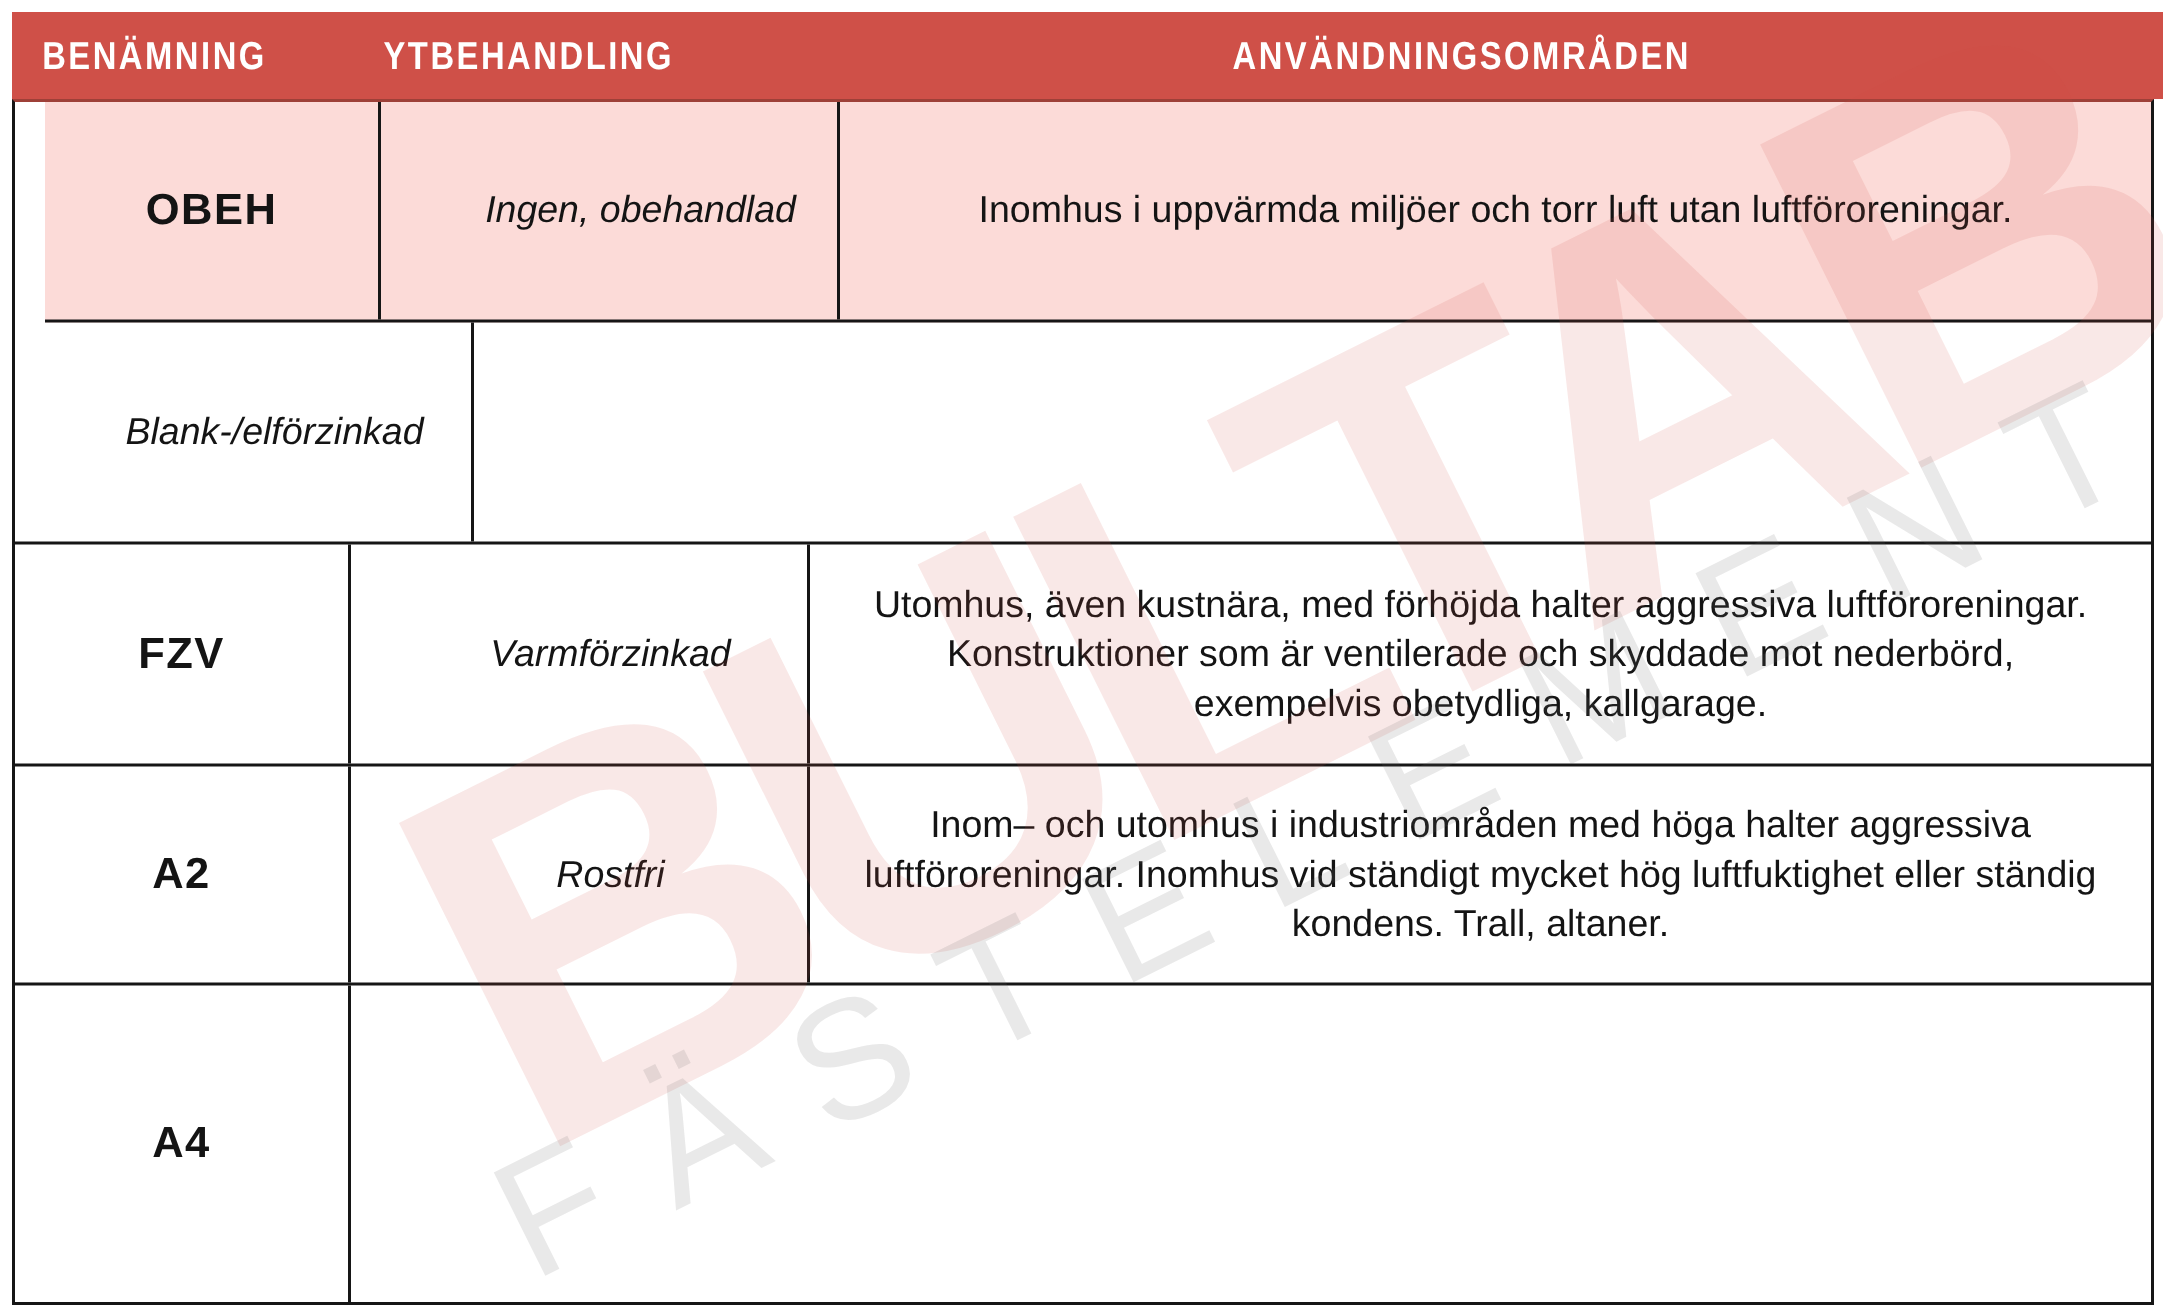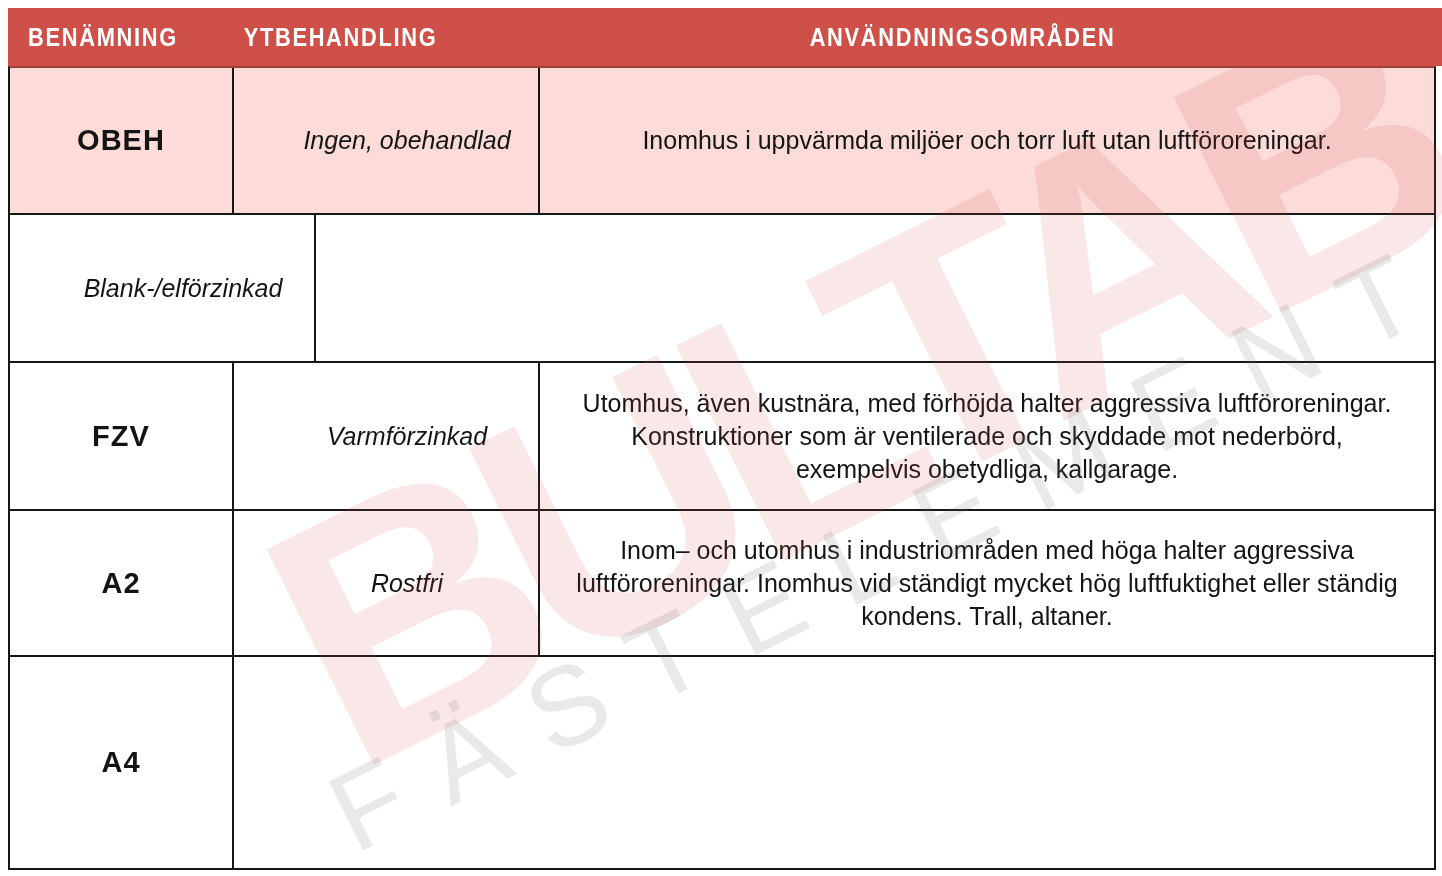--- a/index.html
+++ b/index.html
@@ -68,21 +68,21 @@
     font-size: 25px;
     padding-left: 42px;
   }
   .cell-usage {
     flex: 1;
     font-size: 25px;
     line-height: 33px;
     padding: 8px 30px;
     white-space: pre-line;
   }
-  .r1 { min-height: 147px; }
+  .r1 { min-height: 147px; margin-left: 20px; }
   .r2 { min-height: 148px; }
   .r3 { min-height: 148px; }
   .r4 { min-height: 146px; }
   .r5 { min-height: 211px; }
   
   .watermark {
     position: absolute;
     inset: 0;
     pointer-events: none;
     z-index: 5;
@@ -107,21 +107,21 @@
     font-weight: normal;
     letter-spacing: 38px;
     white-space: nowrap;
   }
 </style>
 </head>
 <body>
 
 <div class="page">
 
-  <div class="header" id="header-band" style="background: rgb(207, 80, 72);">
+  <div class="header" id="header-band" style="background: rgb(207, 80, 72); gap: 12px;">
     <div class="hcell hc1">BENÄMNING</div>
     <div class="hcell hc2">YTBEHANDLING</div>
     <div class="hcell hc3">ANVÄNDNINGSOMRÅDEN</div>
   </div>
 
   <div class="table">
 
     <div class="row r1" id="row-obeh" style="background: rgb(252, 219, 216);">
       <div class="cell cell-name">OBEH</div>
       <div class="cell cell-treatment">Ingen, obehandlad</div>

